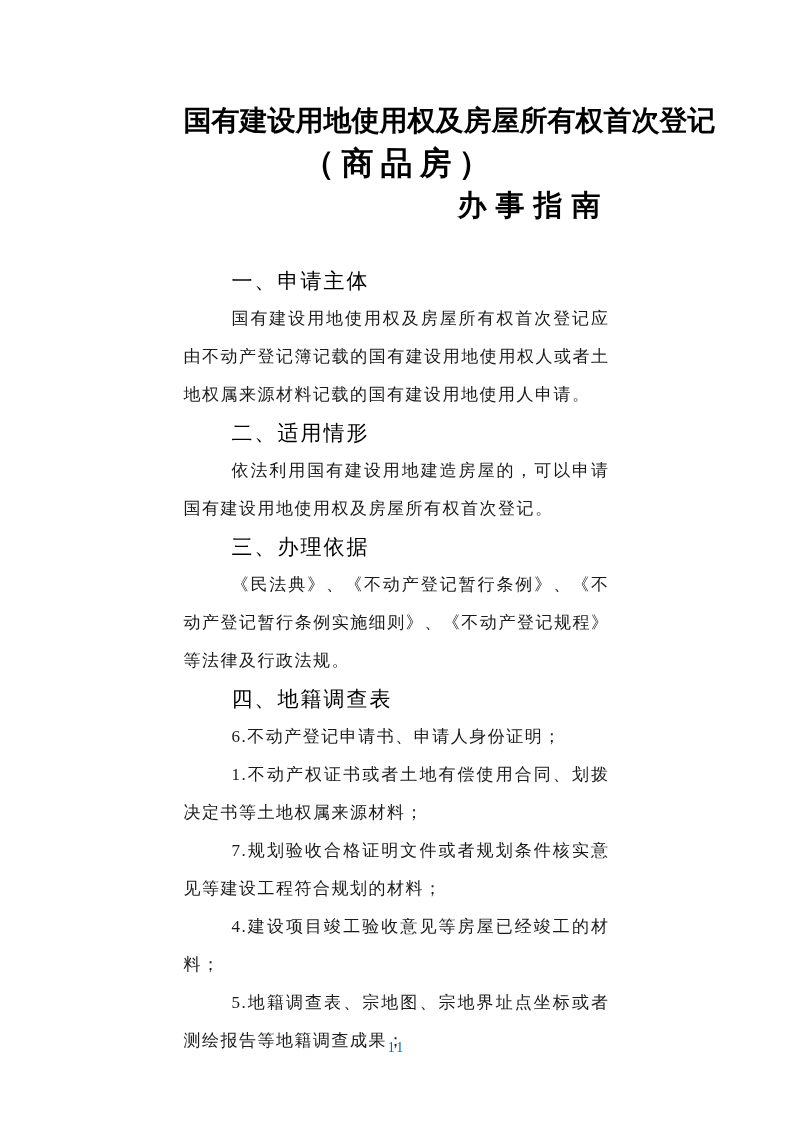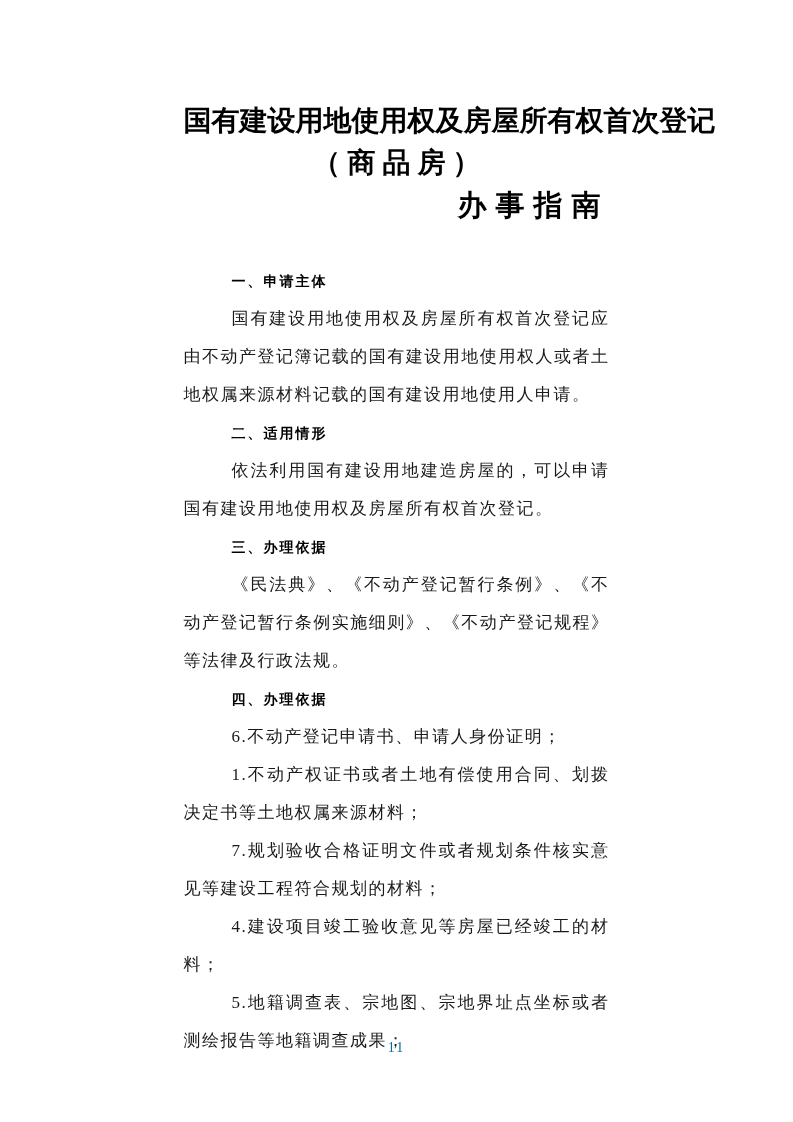--- a/index.html
+++ b/index.html
@@ -22,40 +22,40 @@
   }
   .title-line-1 {
     font-size: 28px;
     font-weight: bold;
     text-align: center;
     line-height: 42px;
     letter-spacing: 0px;
     white-space: nowrap;
   }
   .title-line-2 {
-    font-size: 28px;
+    font-size: 32px;
     font-weight: bold;
     text-align: center;
     line-height: 42px;
     letter-spacing: 7px;
     text-indent: 7px; 
   }
   .title-line-3 {
     font-size: 29px;
     font-weight: bold;
     text-align: right;
     line-height: 42px;
     letter-spacing: 9px;
     text-indent: 9px;
   }
   .sections { margin-top: 36px; }
   .sec-heading {
     font-family: "Liberation Sans", "DejaVu Sans", sans-serif;
-    font-weight: bold;
-    font-size: 14px;
+    font-weight: normal;
+    font-size: 21px;
     line-height: 38px;
     padding-left: 48px;
     letter-spacing: 2px;
   }
   .body-para {
     font-size: 17px;
     font-weight: normal;
     line-height: 38px;
     letter-spacing: 1.5px;
     text-indent: 48px;
@@ -84,21 +84,21 @@
     <div class="title-line-2">（商品房）</div>
     <div class="title-line-3">办事指南</div>
 
     <div class="sections">
         <div class="sec-heading">一、申请主体</div>
         <p class="body-para">国有建设用地使用权及房屋所有权首次登记应由不动产登记簿记载的国有建设用地使用权人或者土地权属来源材料记载的国有建设用地使用人申请。</p>
         <div class="sec-heading">二、适用情形</div>
         <p class="body-para">依法利用国有建设用地建造房屋的，可以申请国有建设用地使用权及房屋所有权首次登记。</p>
         <div class="sec-heading">三、办理依据</div>
         <p class="body-para">《民法典》、《不动产登记暂行条例》、《不动产登记暂行条例实施细则》、《不动产登记规程》等法律及行政法规。</p>
-        <div class="sec-heading">四、办理依据</div>
+        <div class="sec-heading">四、地籍调查表</div>
         <p class="body-para">6.不动产登记申请书、申请人身份证明；</p>
         <p class="body-para">1.不动产权证书或者土地有偿使用合同、划拨决定书等土地权属来源材料；</p>
         <p class="body-para">7.规划验收合格证明文件或者规划条件核实意见等建设工程符合规划的材料；</p>
         <p class="body-para">4.建设项目竣工验收意见等房屋已经竣工的材料；</p>
         <p class="body-para">5.地籍调查表、宗地图、宗地界址点坐标或者测绘报告等地籍调查成果；</p>
       </div>
   </div>
 
   <div class="page-number">11</div>
 </div>

